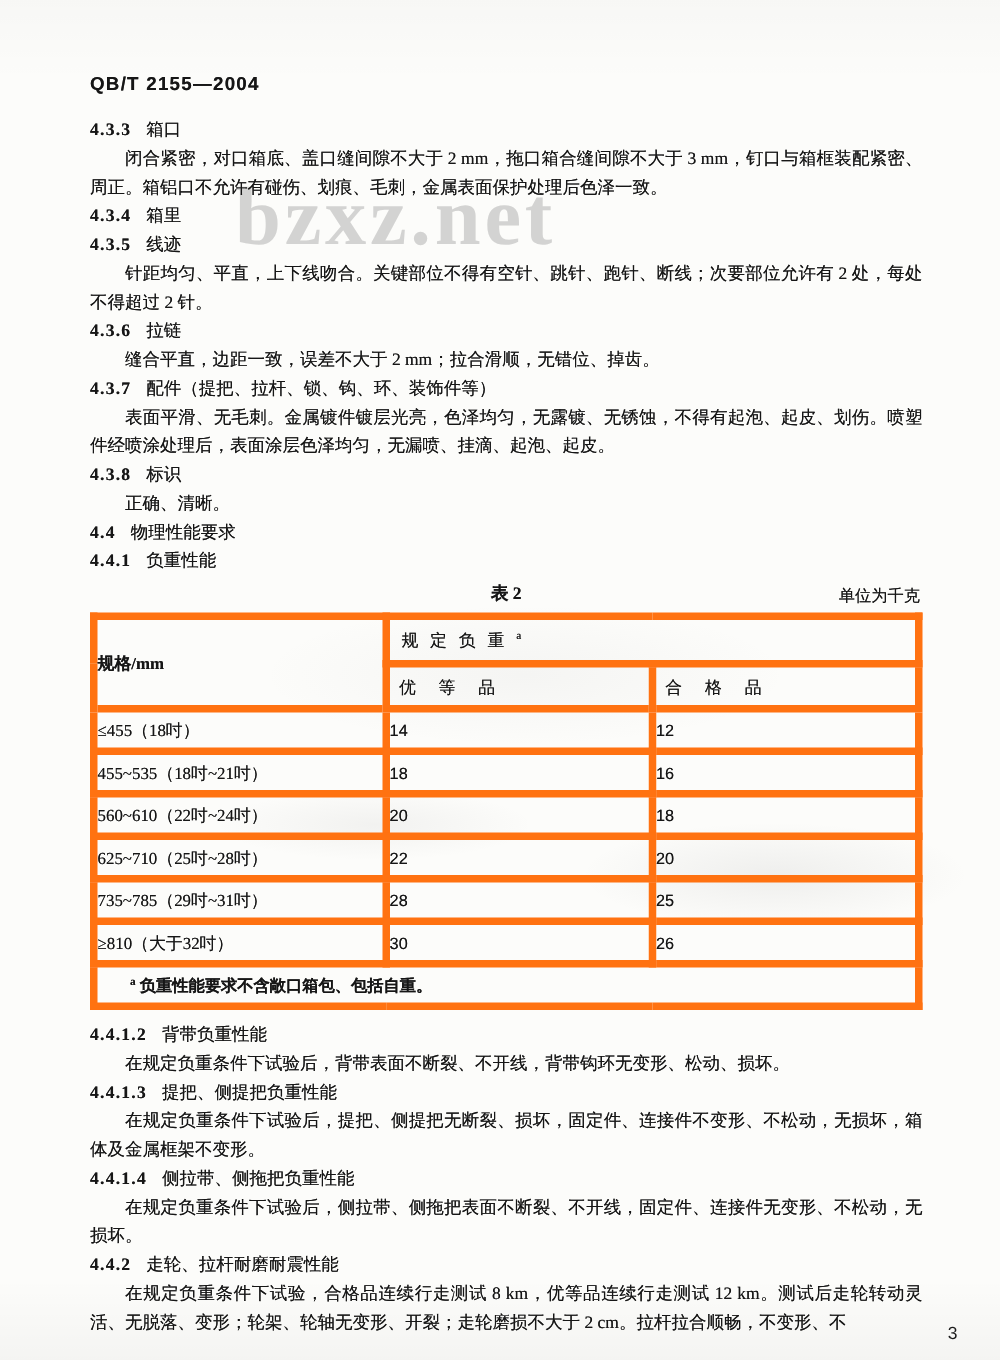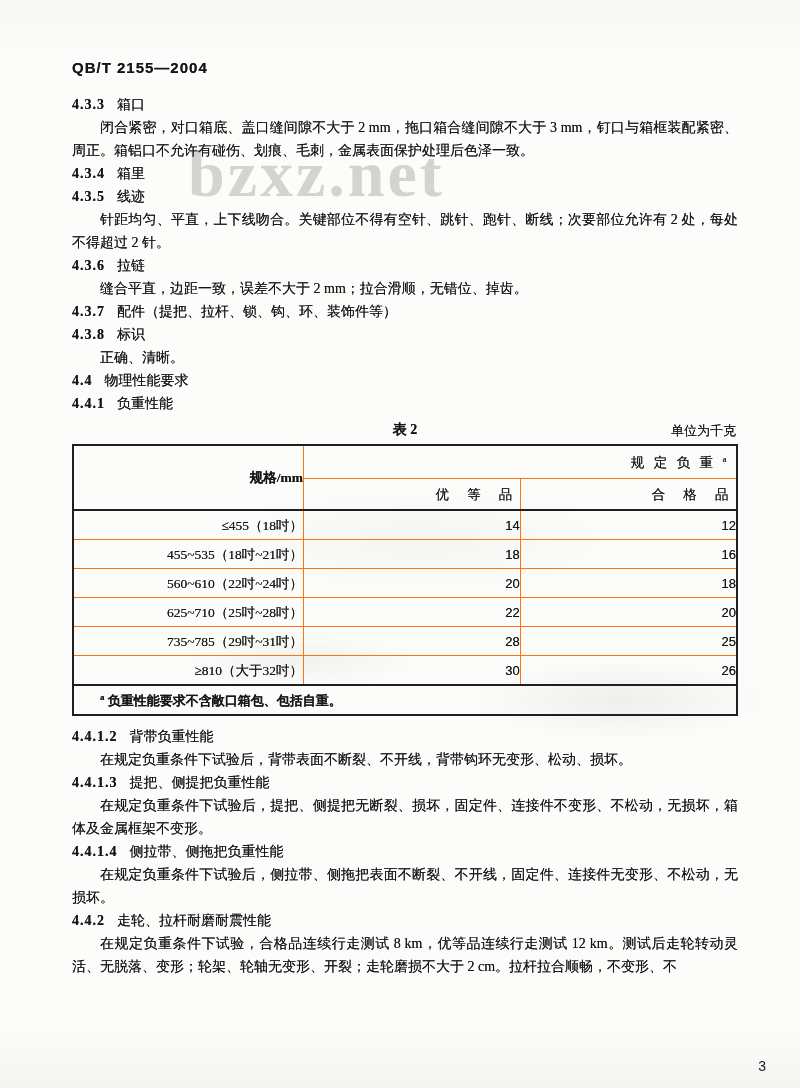--- a/index.html
+++ b/index.html
@@ -42,21 +42,21 @@
   .sec-heading.plain .sec-title{font-weight:normal;}
   .body-para{margin:0;text-indent:2em;text-align:justify;}
   .tbl-caption-row{position:relative;height:24px;margin-top:3px;}
   .tbl-caption{position:absolute;left:50%;transform:translateX(-50%);font-weight:bold;}
   .tbl-unit{position:absolute;right:2px;top:1px;font-size:13px;}
   table.spec{
     width:100%;border-collapse:collapse;table-layout:fixed;
     border:2px solid #242424;margin-top:2px;
   }
   table.spec th,table.spec td{
-    border:1px solid #f97316;text-align:right;padding:0;
+    border:6px solid #f97316;text-align:left;padding:0;
     font-weight:normal;font-size:13.5px;
   }
   table.spec .col-spec{width:34.5%;font-weight:bold;}
   table.spec .span-head{height:32px;letter-spacing:0.7em;text-indent:0.7em;}
   table.spec .sub-head{height:30px;letter-spacing:0.55em;text-indent:0.55em;border-bottom:2px solid #242424;}
   table.spec th[rowspan]{border-bottom:2px solid #242424;}
   table.spec tbody td{height:28px;}
   table.spec tbody td.val{font-family:"Liberation Sans","DejaVu Sans",sans-serif;font-size:13px;}
   table.spec tfoot td{
     text-align:left;height:28px;padding-left:26px;font-size:13px;
@@ -82,20 +82,21 @@
 
     <div id="sections-top">
         <div class="sec-heading"><span class="sec-num">4.3.3</span><span class="sec-title">箱口</span></div>
         <p class="body-para">闭合紧密，对口箱底、盖口缝间隙不大于 2 mm，拖口箱合缝间隙不大于 3 mm，钉口与箱框装配紧密、周正。箱铝口不允许有碰伤、划痕、毛刺，金属表面保护处理后色泽一致。</p>
         <div class="sec-heading"><span class="sec-num">4.3.4</span><span class="sec-title">箱里</span></div>
         <div class="sec-heading"><span class="sec-num">4.3.5</span><span class="sec-title">线迹</span></div>
         <p class="body-para">针距均匀、平直，上下线吻合。关键部位不得有空针、跳针、跑针、断线；次要部位允许有 2 处，每处不得超过 2 针。</p>
         <div class="sec-heading"><span class="sec-num">4.3.6</span><span class="sec-title">拉链</span></div>
         <p class="body-para">缝合平直，边距一致，误差不大于 2 mm；拉合滑顺，无错位、掉齿。</p>
         <div class="sec-heading"><span class="sec-num">4.3.7</span><span class="sec-title">配件（提把、拉杆、锁、钩、环、装饰件等）</span></div>
+        <p class="body-para">表面平滑、无毛刺。金属镀件镀层光亮，色泽均匀，无露镀、无锈蚀，不得有起泡、起皮、划伤。喷塑件经喷涂处理后，表面涂层色泽均匀，无漏喷、挂滴、起泡、起皮。</p>
         <div class="sec-heading"><span class="sec-num">4.3.8</span><span class="sec-title">标识</span></div>
         <p class="body-para">正确、清晰。</p>
         <div class="sec-heading"><span class="sec-num">4.4</span><span class="sec-title">物理性能要求</span></div>
         <div class="sec-heading"><span class="sec-num">4.4.1</span><span class="sec-title">负重性能</span></div>
       </div>
 
     <div class="tbl-caption-row">
       <span class="tbl-caption">表 2</span>
       <span class="tbl-unit">单位为千克</span>
     </div>

